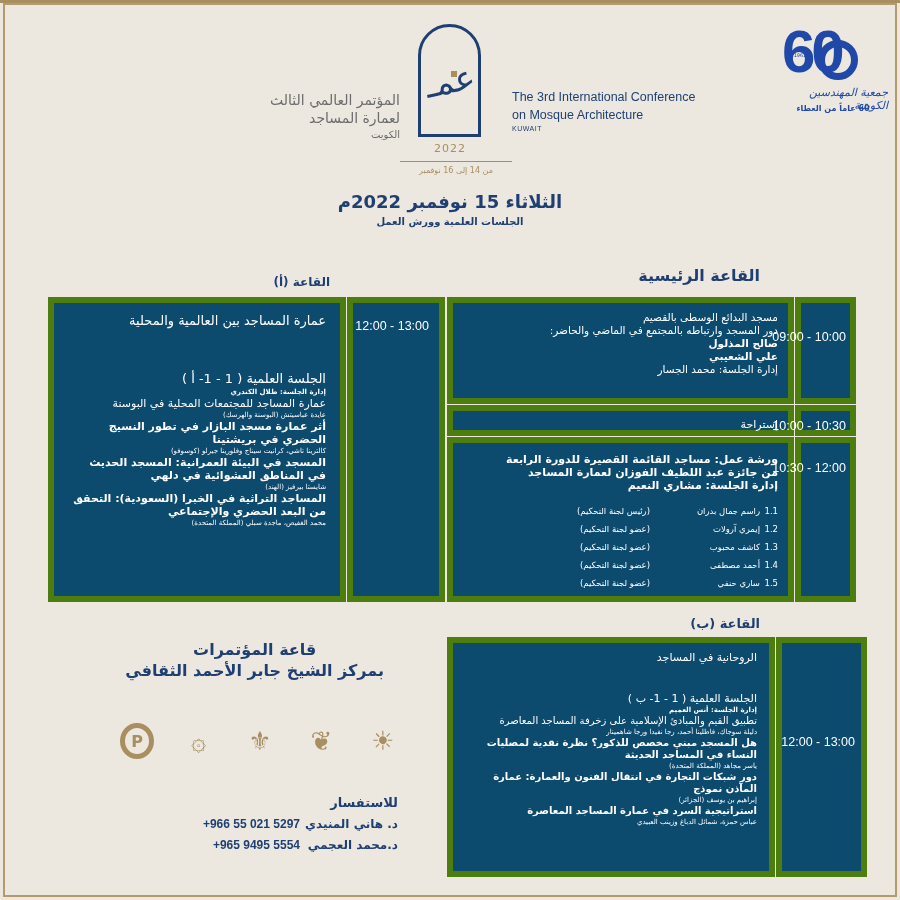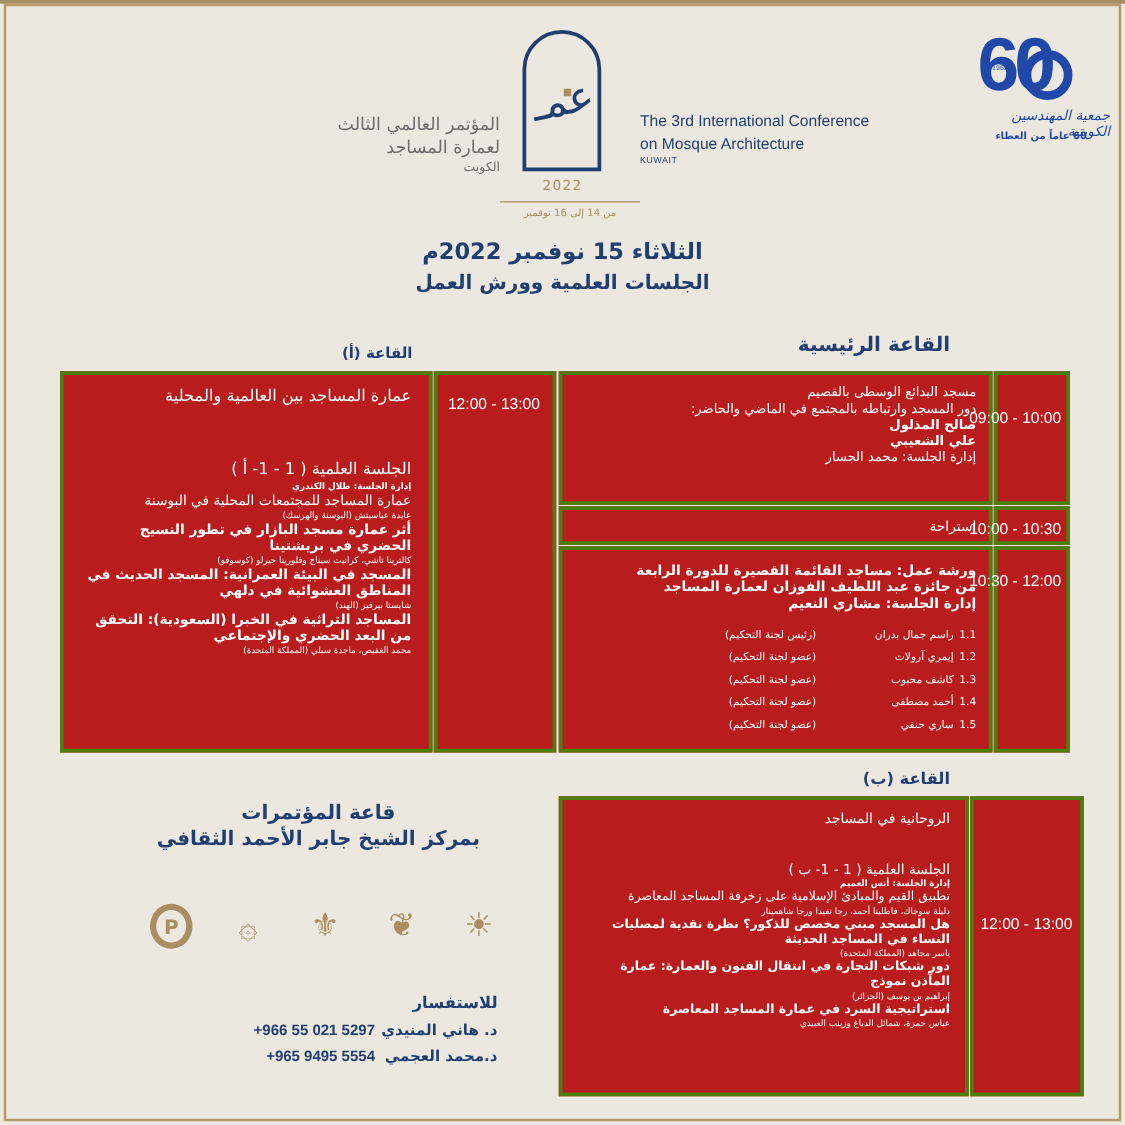--- a/index.html
+++ b/index.html
@@ -39,30 +39,30 @@
   .en-title .l3 { font-size:7px; margin-top:3px; letter-spacing:0.5px; }
 
   .soc-logo { position:absolute; left:778px; top:22px; width:110px; height:110px; }
   .soc-60 { position:absolute; left:4px; top:0; font-family:"Liberation Sans", sans-serif; font-weight:bold; font-size:60px; color:#1f48a8; letter-spacing:-4px; line-height:60px; }
   .soc-ring { position:absolute; left:40px; top:18px; width:40px; height:40px; border:7px solid #1f48a8; border-radius:50%; }
   .soc-year { position:absolute; left:8px; top:30px; width:28px; text-align:center; font-size:5px; color:#1f48a8; }
   .soc-name { position:absolute; left:0; top:64px; width:110px; text-align:right; font-family:"DejaVu Serif", serif; font-size:11px; color:#1f48a8; direction: rtl; font-style: italic; }
   .soc-tag { position:absolute; left:0; top:82px; width:110px; text-align:center; font-size:8px; color:#1f48a8; direction: rtl; font-weight:bold; }
 
   .day-title { position:absolute; left:300px; top:191px; width:300px; text-align:center; direction: rtl; font-size:18px; font-weight:bold; color:#1f3f73; }
-  .day-sub { position:absolute; left:300px; top:216px; width:300px; text-align:center; direction: rtl; font-size:16px; font-weight:bold; color:#1f3f73; }
+  .day-sub { position:absolute; left:300px; top:216px; width:300px; text-align:center; direction: rtl; font-size:10px; font-weight:bold; color:#1f3f73; }
 
   .hall-label { position:absolute; direction: rtl; font-weight:bold; color:#1f3f73; }
   .hall-main { right:140px; top:266px; font-size:16px; }
   .hall-a { right:570px; top:275px; font-size:12px; }
   .hall-b { right:140px; top:616px; font-size:13px; }
 
   
   .cell {
-    position:absolute; background:#b91c1c; color:#fff; border:3px solid #4d7c0f;
+    position:absolute; background:#0c4a6e; color:#fff; border:6px solid #4d7c0f;
   }
   .rtl { direction: rtl; text-align: right; }
   .time { font-family:"Liberation Sans", sans-serif; font-size:12.5px; color:#fff; white-space:nowrap; }
 
   .main-t1 { left:447px; top:297px; width:347px; height:107px; padding:8px 10px; font-size:10.5px; line-height:13px; }
   .main-t1-time { left:795px; top:297px; width:61px; height:107px; }
   .main-t2 { left:447px; top:405px; width:347px; height:31px; padding:7px 10px; font-size:11px; }
   .main-t2-time { left:795px; top:405px; width:61px; height:31px; }
   .main-t3 { left:447px; top:437px; width:347px; height:165px; padding:10px 10px; font-size:10.5px; line-height:13px; }
   .main-t3-time { left:795px; top:437px; width:61px; height:165px; }

